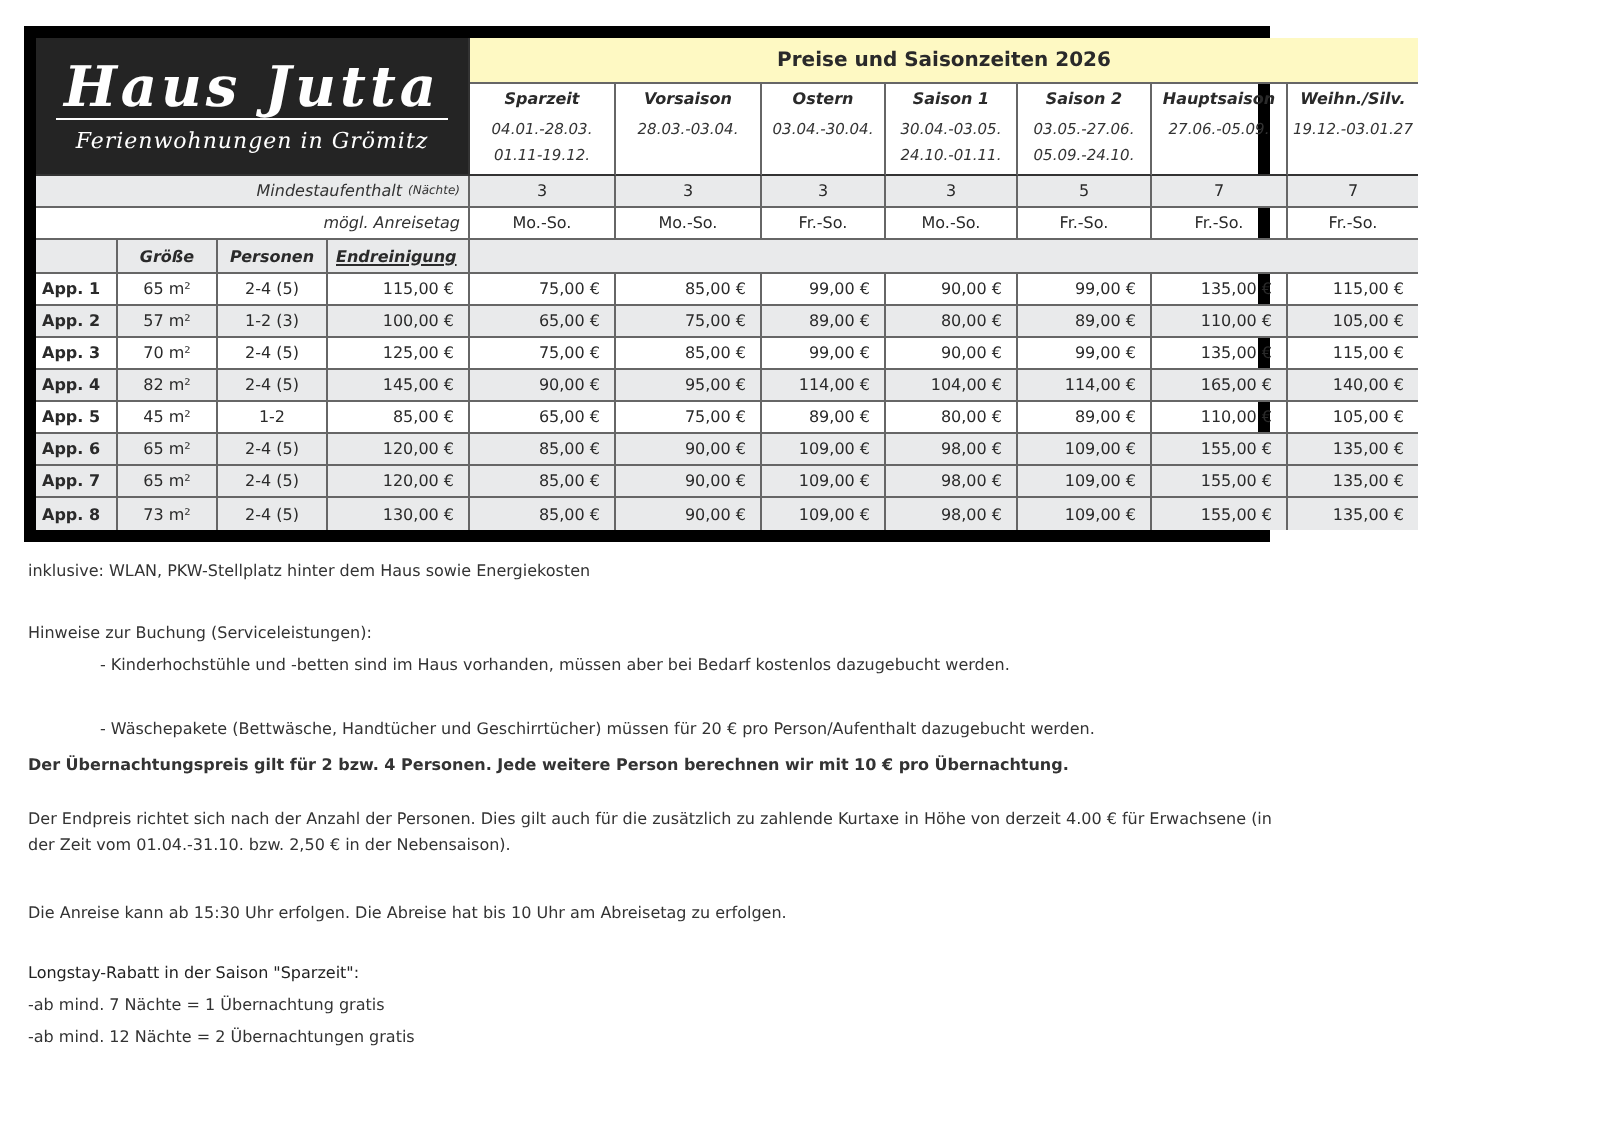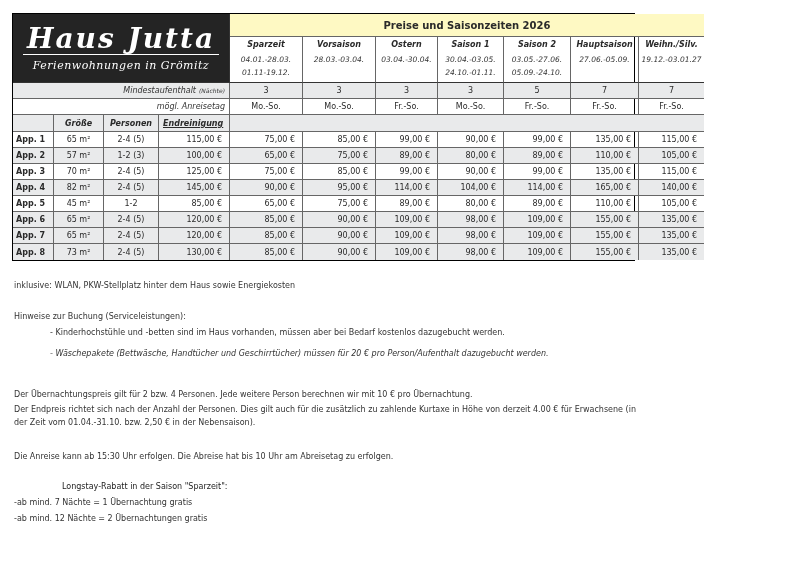--- a/index.html
+++ b/index.html
@@ -1,17 +1,17 @@
 <!DOCTYPE html>
 <html><head>
 <meta charset="utf-8">
 <style>
   html, body { margin:0; padding:0; background:#fff; }
   body { width:800px; height:566px; position:relative; overflow:hidden; font-family:"DejaVu Sans", sans-serif; color:#2a2a2a; }
-  .tbl { position:absolute; left:12px; top:13px; width:623px; border:1px solid #000000; box-sizing:border-box; }
+  .tbl { position:absolute; left:12px; top:13px; width:623px; border:6px solid #000000; box-sizing:border-box; }
   .grid { display:grid; grid-template-columns: 41px 50px 55px 71px 73px 73px 62px 66px 67px 68px 65px; }
   .cell { box-sizing:border-box; border-right:1px solid #666; border-bottom:1px solid #666; font-size:8px; display:flex; align-items:center; justify-content:center; white-space:nowrap; overflow:hidden; }
   .cell.last { border-right:none; }
   .grey { background:#e9eaeb; }
   .logo { grid-column:1 / span 4; grid-row:1 / span 3; background:#242424; color:#fff; flex-direction:column; border-bottom:1px solid #333; border-right:1px solid #333; }
   .logo-title { font-family:"DejaVu Serif", serif; font-style:italic; font-weight:bold; font-size:28px; letter-spacing:2px; line-height:30px; border-bottom:1px solid #fff; padding:0 4px; }
   .logo-sub { font-family:"DejaVu Serif", serif; font-style:italic; font-size:11px; margin-top:4px; letter-spacing:0.5px; }
   .title { grid-column:5 / span 7; height:23px; font-weight:bold; font-size:10px; background:#fef9c3; }
   .season { flex-direction:column; justify-content:flex-start; height:46px; padding-top:3px; border-bottom:1px solid #333; }
   .season .name { font-weight:bold; font-style:italic; font-size:8px; margin-bottom:4px; }
@@ -187,25 +187,25 @@
       <div class="cell r16 num grey last" style="border-bottom: none;">135,00 €</div>
     </div>
 </div>
 
 <div class="text" style="top:279px;">
   <span class="u">inklusive:</span><span> WLAN, PKW-Stellplatz hinter dem Haus sowie Energiekosten</span>
 </div>
 <div class="text" style="top:310px;">
   <div class="u">Hinweise zur Buchung (Serviceleistungen):</div>
   <div class="indent" style="margin-top:3px;">- Kinderhochstühle und -betten sind im Haus vorhanden, müssen aber bei Bedarf kostenlos dazugebucht werden.</div>
-  <div class="indent" style="margin-top:8px;font-style:italic;">- Wäschepakete (Bettwäsche, Handtücher und Geschirrtücher) müssen für 20 € pro Person/Aufenthalt dazugebucht werden.</div>
-</div>
-<div class="text" style="top:388px;">Der Übernachtungspreis gilt für 2 bzw. 4 Personen. Jede weitere Person berechnen wir mit 10 € pro Übernachtung.</div>
+  <div class="indent" style="margin-top:19px;">- Wäschepakete (Bettwäsche, Handtücher und Geschirrtücher) müssen für 20 € pro Person/Aufenthalt dazugebucht werden.</div>
+</div>
+<div class="text" style="top:376px;font-weight:bold;">Der Übernachtungspreis gilt für 2 bzw. 4 Personen. Jede weitere Person berechnen wir mit 10 € pro Übernachtung.</div>
 <div class="text" style="top:403px;">
   <div>Der Endpreis richtet sich nach der Anzahl der Personen. Dies gilt auch für die zusätzlich zu zahlende Kurtaxe in Höhe von derzeit 4.00 € für Erwachsene (in</div>
   <div>der Zeit vom 01.04.-31.10. bzw. 2,50 € in der Nebensaison).</div>
 </div>
 <div class="text" style="top:450px;">Die Anreise kann ab 15:30 Uhr erfolgen. Die Abreise hat bis 10 Uhr am Abreisetag zu erfolgen.</div>
 <div class="text" style="top:480px;">
-  <div class="bold" style="font-weight:normal;color:#222;margin-left:48px;">Longstay-Rabatt in der Saison "Sparzeit":</div>
+  <div class="bold" style="font-weight:normal;color:#222;">Longstay-Rabatt in der Saison "Sparzeit":</div>
   <div style="margin-top:3px;">-ab mind. 7 Nächte = 1 Übernachtung gratis</div>
   <div style="margin-top:3px;">-ab mind. 12 Nächte = 2 Übernachtungen gratis</div>
 </div>
 
 </body></html>

